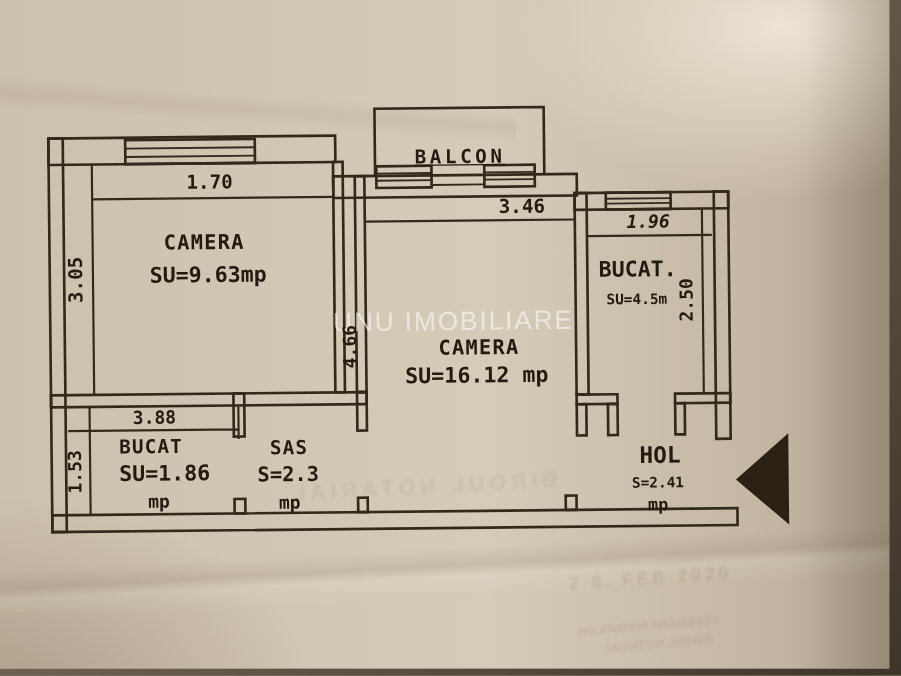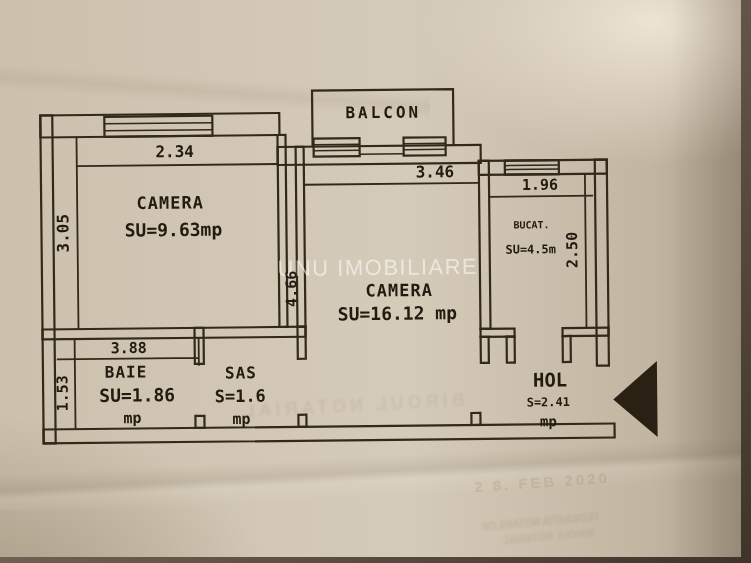--- a/index.html
+++ b/index.html
@@ -104,46 +104,46 @@
           <path d="M74,336 V426" stroke-width="1.8"></path>
           <path d="M586,176 V330" stroke-width="1.8"></path>
           <path d="M56,356 H198 M198,336 V364" stroke-width="1.8"></path>
         </g>
 
         <polygon points="612,402 656,364 656,440" fill="#2b2014"></polygon>
       </svg>
 
       <div class="watermark">UNU IMOBILIARE</div>
 
-      <div class="lbl" style="left:385px;top:113px;font-size:16px;letter-spacing:3px;">BALCON</div>
+      <div class="lbl" style="left:385px;top:131px;font-size:16px;letter-spacing:3px;text-decoration:underline;">BALCON</div>
 
       <div class="lbl" style="left:171px;top:201px;font-size:17px;letter-spacing:1px;">CAMERA</div>
       <div class="lbl" style="left:174px;top:228px;font-size:18px;">SU=9.63mp</div>
 
       <div class="lbl" style="left:399px;top:291px;font-size:17px;letter-spacing:1px;">CAMERA</div>
       <div class="lbl" style="left:397px;top:314px;font-size:18px;">SU=16.12 mp</div>
 
-      <div class="lbl" style="left:532px;top:227px;font-size:10px;">BUCAT.</div>
+      <div class="lbl" style="left:532px;top:227px;font-size:18px;">BUCAT.</div>
       <div class="lbl" style="left:531px;top:251px;font-size:12px;">SU=4.5m</div>
 
-      <div class="lbl" style="left:125px;top:370px;font-size:16px;letter-spacing:1px;">BAIE</div>
+      <div class="lbl" style="left:125px;top:370px;font-size:16px;letter-spacing:1px;">BUCAT</div>
       <div class="lbl" style="left:136px;top:393px;font-size:18px;">SU=1.86</div>
       <div class="lbl" style="left:131px;top:416px;font-size:15px;">mp</div>
 
       <div class="lbl" style="left:240px;top:372px;font-size:16px;letter-spacing:1px;">SAS</div>
-      <div class="lbl" style="left:239px;top:395px;font-size:17px;">S=1.6</div>
+      <div class="lbl" style="left:239px;top:395px;font-size:17px;">S=2.3</div>
       <div class="lbl" style="left:240px;top:418px;font-size:15px;">mp</div>
 
       <div class="lbl" style="left:549px;top:382px;font-size:19px;">HOL</div>
       <div class="lbl" style="left:547px;top:404px;font-size:12px;">S=2.41</div>
       <div class="lbl" style="left:547px;top:423px;font-size:14px;">mp</div>
 
-      <div class="lbl" style="left:176px;top:150px;font-size:16px;">2.34</div>
+      <div class="lbl" style="left:176px;top:150px;font-size:16px;">1.70</div>
       <div class="lbl" style="left:388px;top:173px;font-size:16px;margin-left:48px;">3.46</div>
-      <div class="lbl" style="left:541px;top:187px;font-size:15px;">1.96</div>
+      <div class="lbl" style="left:541px;top:187px;font-size:15px;font-style:italic;">1.96</div>
       <div class="lbl" style="left:128px;top:346px;font-size:15px;">3.88</div>
       <div class="lbl v" style="left:64px;top:230px;font-size:16px;">3.05</div>
       <div class="lbl v" style="left:292px;top:288px;font-size:15px;">4.66</div>
       <div class="lbl v" style="left:573px;top:252px;font-size:15px;">2.50</div>
       <div class="lbl v" style="left:62px;top:390px;font-size:15px;">1.53</div>
     </div>
   </div>
 </div>
 
 </body></html>

